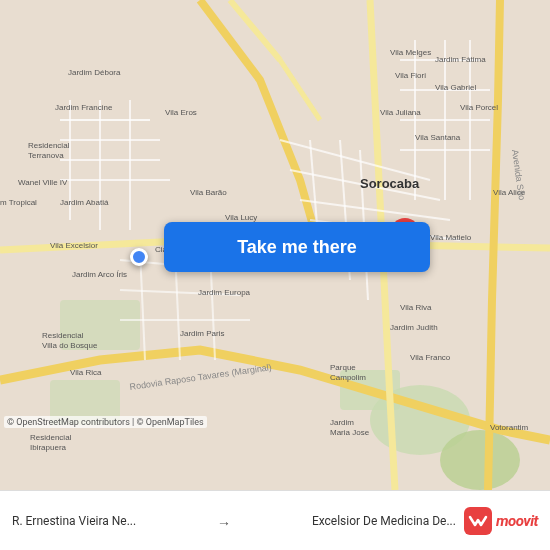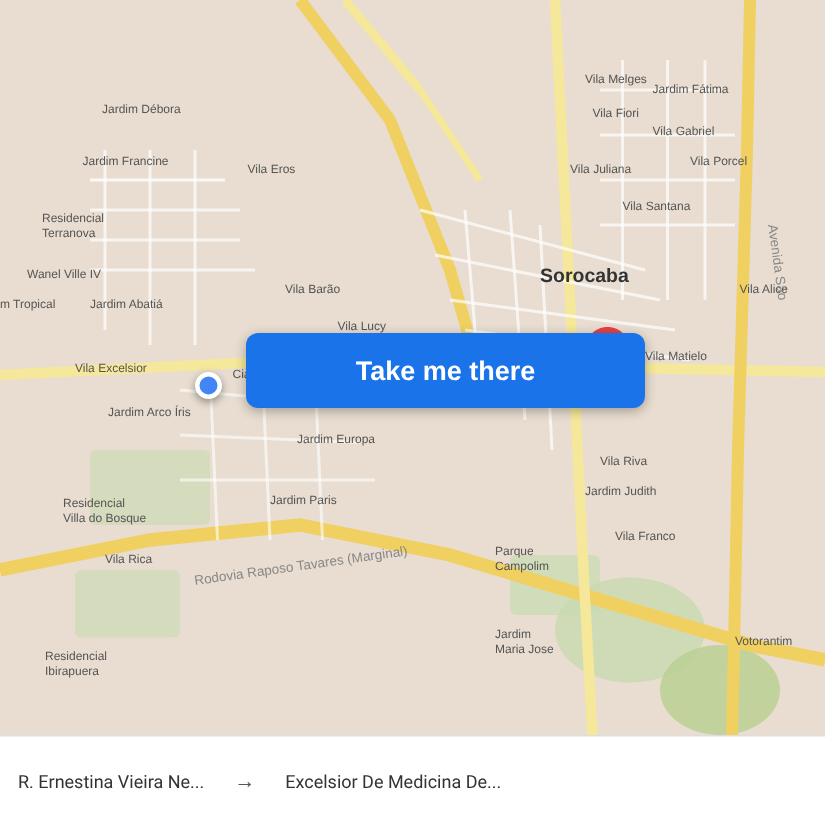--- a/index.html
+++ b/index.html
@@ -77,22 +77,23 @@
       align-items: center;
       border-top: 1px solid #ddd;
       padding: 0 12px;
       gap: 0;
     }
 
     .route-info {
       display: flex;
       align-items: center;
       flex: 1;
-      gap: 20px;
+      gap: 4px;
       min-width: 0;
+      justify-content: space-between;
     }
 
     .route-text {
       font-size: 12px;
       color: #333;
       white-space: nowrap;
       overflow: hidden;
       text-overflow: ellipsis;
     }
 
@@ -282,21 +283,29 @@
     <svg viewBox="0 0 30 36" xmlns="http://www.w3.org/2000/svg">
       <path d="M15 0 C6.7 0 0 6.7 0 15 C0 23.3 15 36 15 36 C15 36 30 23.3 30 15 C30 6.7 23.3 0 15 0Z" fill="#e84040"></path>
       <circle cx="15" cy="15" r="6" fill="white"></circle>
     </svg>
   </div>
 
   
   <button id="take-me-there-btn">Take me there</button>
 
   
+  <div class="copyright-text">© OpenStreetMap contributors | © OpenMapTiles</div>
 </div>
 
 <div id="bottom-bar">
   <div class="route-info">
     <span class="route-text">R. Ernestina Vieira Ne...</span>
     <span class="route-arrow">→</span>
     <span class="route-text">Excelsior De Medicina De...</span>
   </div>
+  <div class="moovit-logo">
+    <svg class="moovit-icon" viewBox="0 0 28 28" xmlns="http://www.w3.org/2000/svg">
+      <rect width="28" height="28" rx="6" fill="#e84040"></rect>
+      <path d="M6 10 L11 18 L14 13 L17 18 L22 10" stroke="white" stroke-width="2.5" fill="none" stroke-linecap="round" stroke-linejoin="round"></path>
+    </svg>
+    <span class="moovit-text">moovit</span>
+  </div>
 </div>
 
 </body></html>

